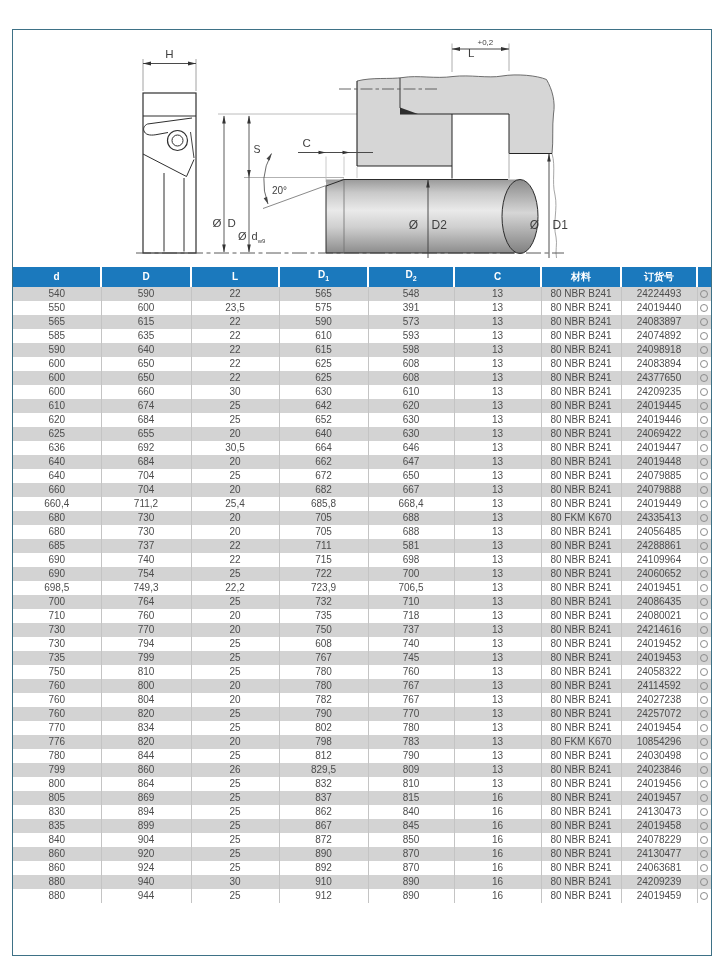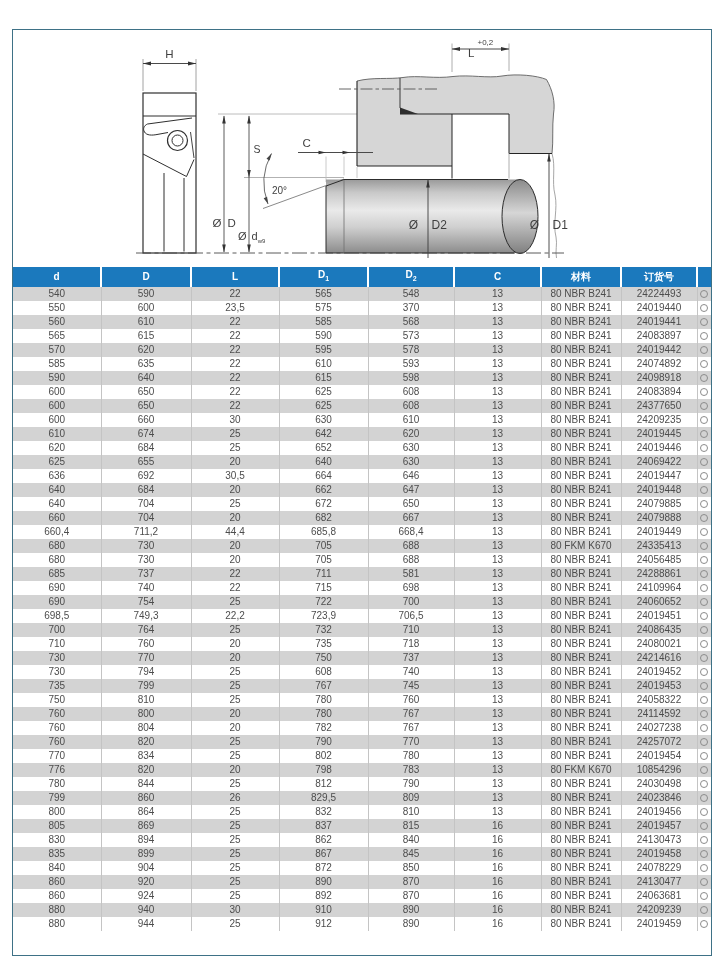--- a/index.html
+++ b/index.html
@@ -208,57 +208,35 @@
           <td>13</td>
           <td>80 NBR B241</td>
           <td>24224493</td>
           <td><span class="circ"></span></td>
         </tr>
         <tr>
           <td>550</td>
           <td>600</td>
           <td>23,5</td>
           <td>575</td>
-          <td>370</td>
+          <td>391</td>
           <td>13</td>
           <td>80 NBR B241</td>
           <td>24019440</td>
-          <td><span class="circ"></span></td>
-        </tr>
-        <tr>
-          <td>560</td>
-          <td>610</td>
-          <td>22</td>
-          <td>585</td>
-          <td>568</td>
-          <td>13</td>
-          <td>80 NBR B241</td>
-          <td>24019441</td>
           <td><span class="circ"></span></td>
         </tr>
         <tr>
           <td>565</td>
           <td>615</td>
           <td>22</td>
           <td>590</td>
           <td>573</td>
           <td>13</td>
           <td>80 NBR B241</td>
           <td>24083897</td>
-          <td><span class="circ"></span></td>
-        </tr>
-        <tr>
-          <td>570</td>
-          <td>620</td>
-          <td>22</td>
-          <td>595</td>
-          <td>578</td>
-          <td>13</td>
-          <td>80 NBR B241</td>
-          <td>24019442</td>
           <td><span class="circ"></span></td>
         </tr>
         <tr>
           <td>585</td>
           <td>635</td>
           <td>22</td>
           <td>610</td>
           <td>593</td>
           <td>13</td>
           <td>80 NBR B241</td>
@@ -382,21 +360,21 @@
           <td>682</td>
           <td>667</td>
           <td>13</td>
           <td>80 NBR B241</td>
           <td>24079888</td>
           <td><span class="circ"></span></td>
         </tr>
         <tr>
           <td>660,4</td>
           <td>711,2</td>
-          <td>44,4</td>
+          <td>25,4</td>
           <td>685,8</td>
           <td>668,4</td>
           <td>13</td>
           <td>80 NBR B241</td>
           <td>24019449</td>
           <td><span class="circ"></span></td>
         </tr>
         <tr>
           <td>680</td>
           <td>730</td>

